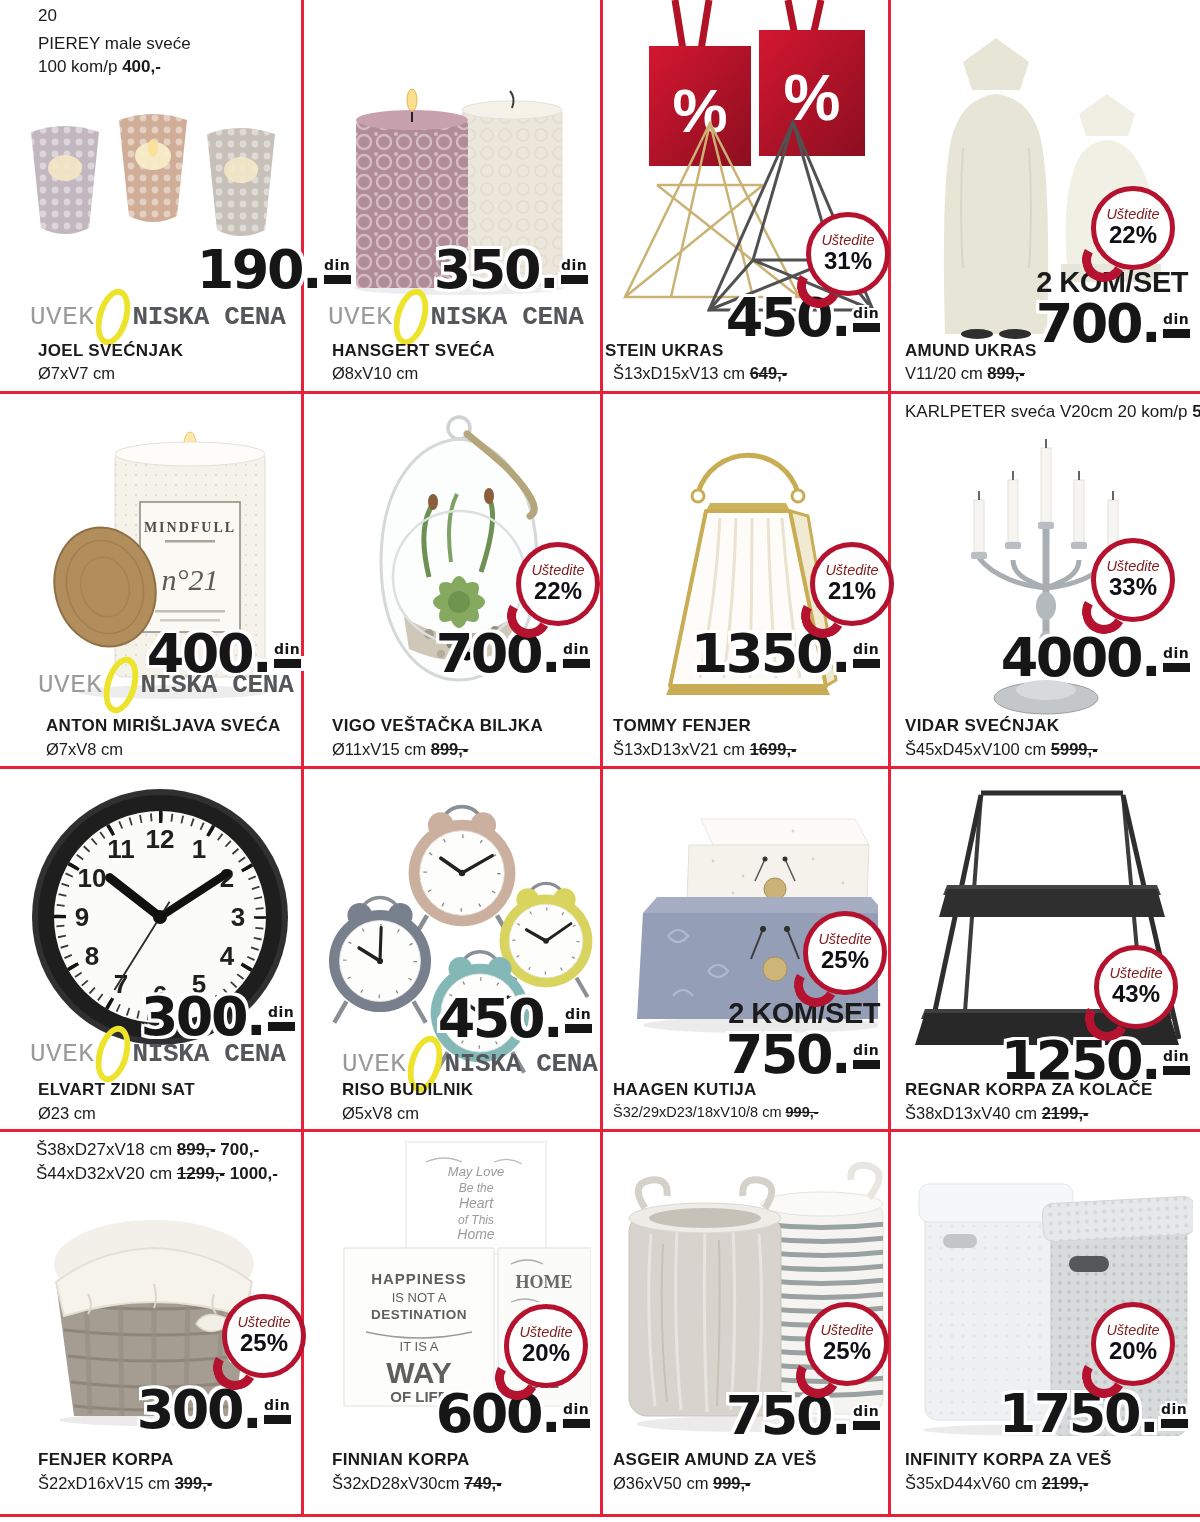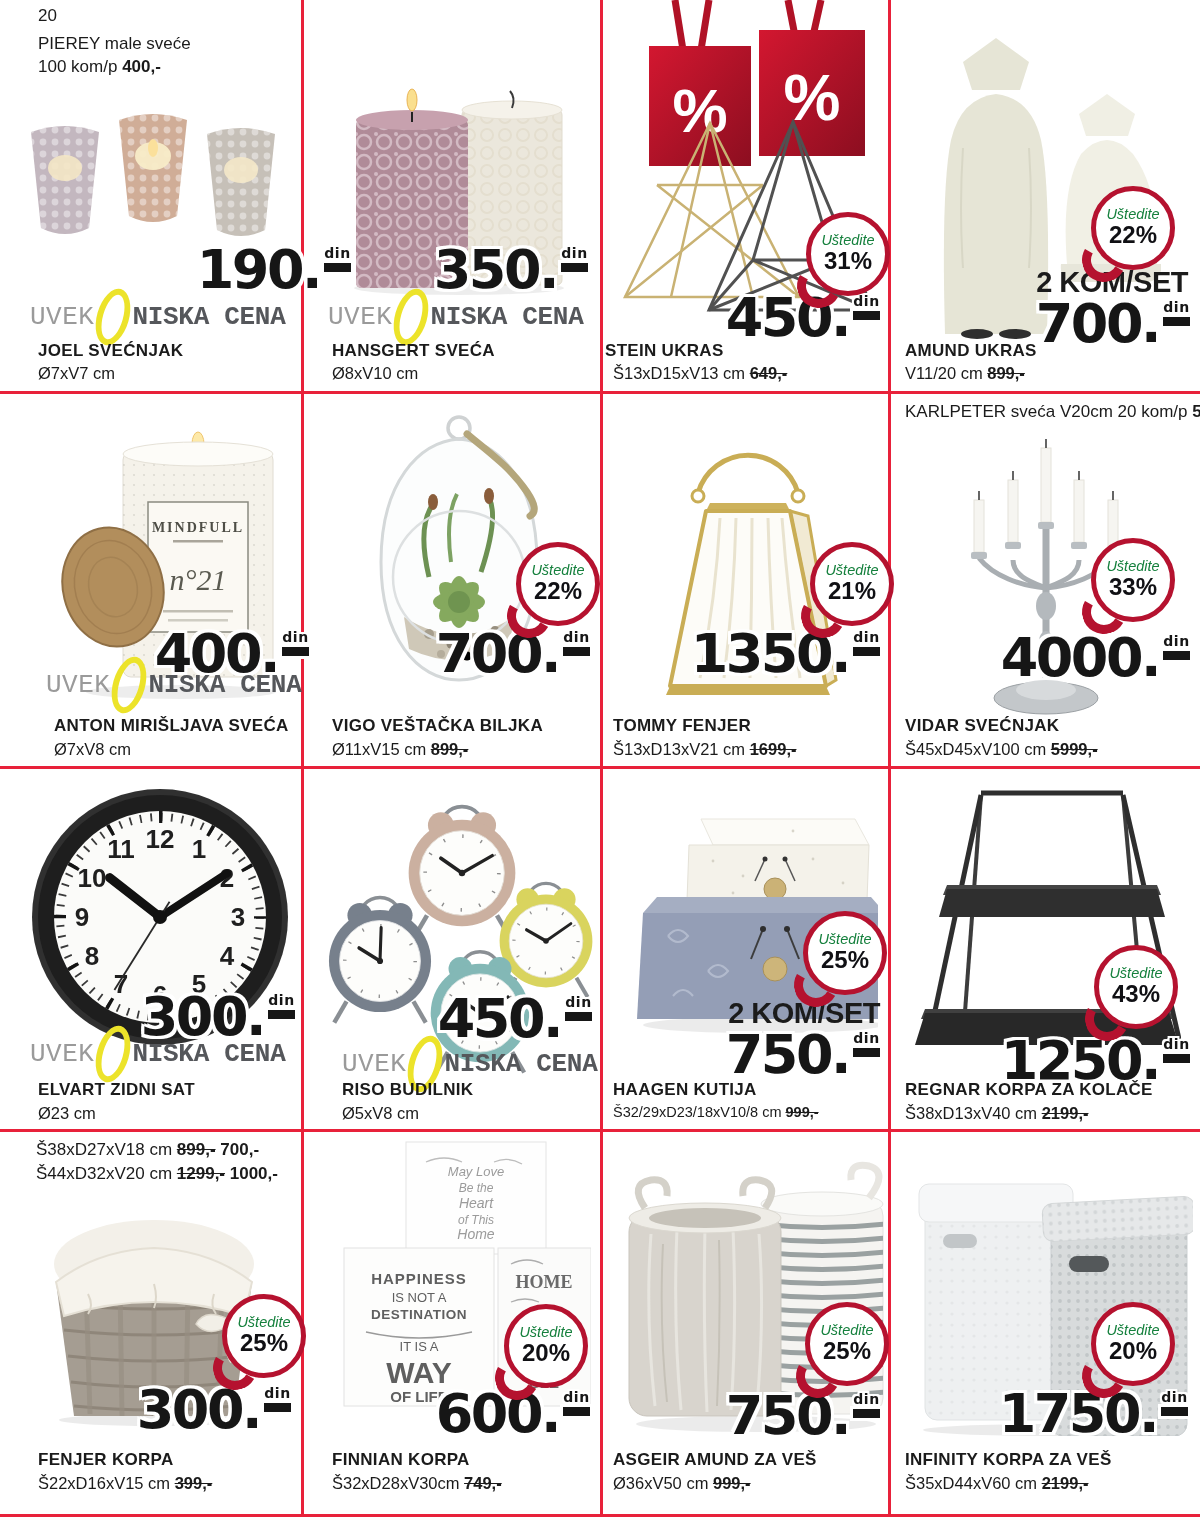--- a/index.html
+++ b/index.html
@@ -8,29 +8,29 @@
   .vline{position:absolute;top:0;bottom:6px;width:3px;background:#e8213a;z-index:4;}
   .hline{position:absolute;left:0;right:0;height:3px;background:#e8213a;z-index:4;}
   .cell{position:absolute;}
   .ph{position:absolute;}
   
   .price{position:absolute;display:flex;align-items:flex-start;z-index:5;
          font-family:"DejaVu Sans",sans-serif;font-weight:800;color:#161616;}
   .p-num{font-size:54px;line-height:.88;letter-spacing:-2.5px;
      text-shadow:-3px -3px 0 #fff,0 -3px 0 #fff,3px -3px 0 #fff,-3px 0 0 #fff,
                   3px 0 0 #fff,-3px 3px 0 #fff,0 3px 0 #fff,3px 3px 0 #fff;}
-  .p-unit{display:flex;flex-direction:column;align-items:center;margin-left:4px;margin-top:0;}
+  .p-unit{display:flex;flex-direction:column;align-items:flex-start;margin-left:4px;margin-top:12px;}
   .p-din{font-size:14px;font-weight:700;letter-spacing:.5px;line-height:1;
      text-shadow:-2px -2px 0 #fff,2px -2px 0 #fff,-2px 2px 0 #fff,2px 2px 0 #fff,0 -2px 0 #fff,0 2px 0 #fff,-2px 0 0 #fff,2px 0 0 #fff;}
   .p-dash{width:27px;height:9px;background:#161616;display:block;margin-top:3px;box-shadow:0 0 0 3px #fff;}
   
   .badge{position:absolute;width:84px;height:84px;box-sizing:border-box;background:#fff;
          border:5px solid #b5122f;border-radius:50%;display:flex;flex-direction:column;
          align-items:center;justify-content:center;z-index:6;}
-  .b-label{font-style:italic;font-size:14.5px;color:#15803d;line-height:1.05;}
+  .b-label{font-style:italic;font-size:14.5px;color:#7f1d1d;line-height:1.05;}
   .b-val{font-weight:700;font-size:24px;color:#101014;line-height:1.1;}
   .b-tail{position:absolute;left:-14px;bottom:-17px;width:26px;height:26px;
           border:9px solid transparent;border-left-color:#b5122f;border-bottom-color:#b5122f;
           border-radius:50%;transform:rotate(-15deg);}
   
   .uvek{position:absolute;left:30px;display:flex;align-items:center;gap:6px;font-size:26px;line-height:1;z-index:5;font-family:Liberation Mono, monospace;}
   .uv-left{color:#9a9a9a;letter-spacing:.5px;}
   .uv-ring{display:inline-block;width:20px;height:46px;border:6px solid #ece32a;border-radius:50%;
            transform:rotate(16deg);margin:0 -3px;}
   .uv-right{color:#55575b;font-weight:700;letter-spacing:-.3px;}
@@ -214,21 +214,21 @@
       <span class="p-num">.</span>
     <span class="p-unit">
         <span class="p-din">din</span>
         <i class="p-dash"></i>
       </span>
   </div>
   <div class="pname" style="left:14px">AMUND UKRAS</div>
   <div class="pdims" style="left:14px"><span>V11/20 cm</span> <s class="ns">899,-</s></div>
 </div>
 
-<div class="cell r2" style="left:16px;top:394px;width:305px;height:375px">
+<div class="cell r2" style="left:8px;top:394px;width:305px;height:375px">
   <svg class="ph" style="left:45px;top:28px" width="230" height="282" viewBox="0 0 230 282">
     <defs>
       <pattern id="psn" width="10" height="10" patternUnits="userSpaceOnUse">
           <circle cx="3" cy="3" r="1.1" fill="#a5a198" opacity=".6"></circle>
         </pattern>
     </defs>
     <ellipse cx="120" cy="270" rx="95" ry="7" fill="#000" opacity=".07"></ellipse>
     <g>
       <ellipse cx="137" cy="22" rx="6" ry="12" fill="#fde9a9" stroke="#f0c66e"></ellipse>
       <rect x="62" y="30" width="150" height="225" rx="8" fill="#f5f2ea" stroke="#e0dcd2"></rect>

